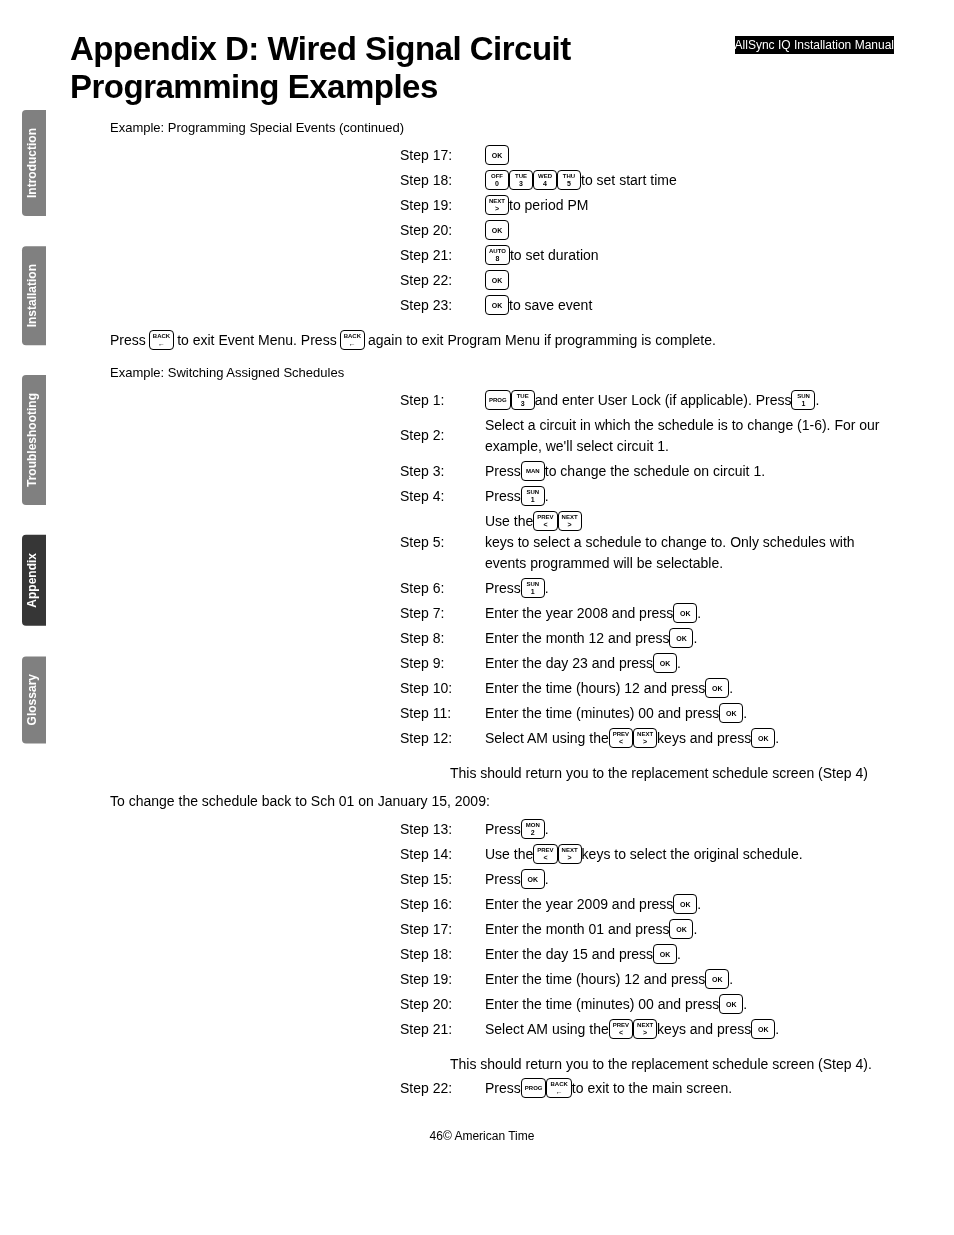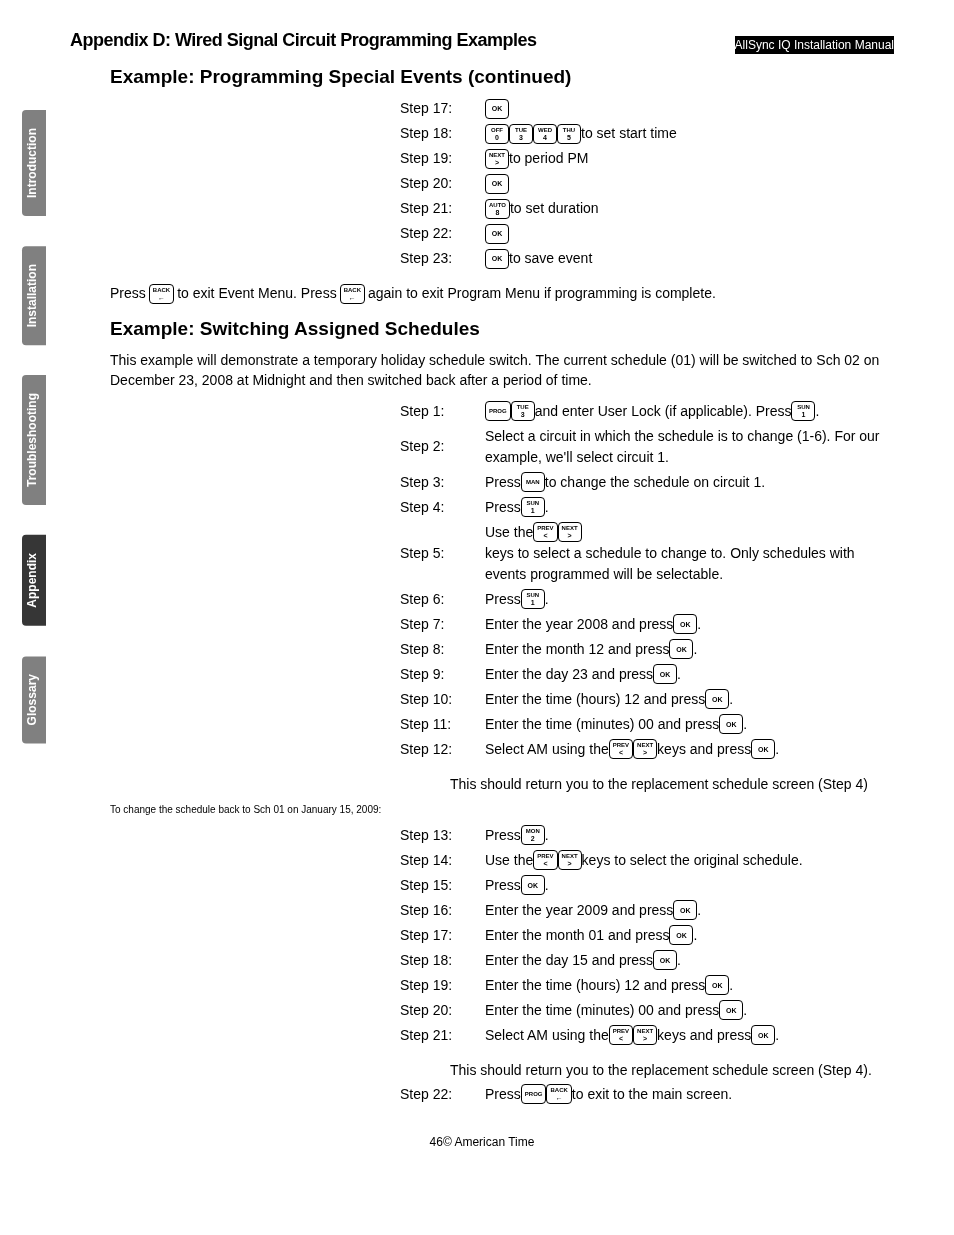--- a/index.html
+++ b/index.html
@@ -36,38 +36,38 @@
     margin-left: 22px;
   }
   .tab.active { background: #363636; }
   .content { margin-left: 70px; }
   .header-row {
     display: flex;
     justify-content: space-between;
     align-items: flex-start;
   }
   h1.title {
-    font-size: 18px;
+    font-size: 33px;
     font-weight: 900;
     margin: 0 0 2px 0;
     line-height: 1.15;
     letter-spacing: -0.5px;
     font-family: Arial Black, Arial, sans-serif;
   }
   .manual-badge {
     background: #000;
     color: #fff;
     font-size: 12px;
     padding: 2px 0;
     white-space: nowrap;
     margin-top: 6px;
   }
   h2.subtitle {
-    font-size: 19px;
-    font-weight: bold;
+    font-size: 13px;
+    font-weight: normal;
     margin: 12px 0 10px 0;
   }
   .steps-block { margin-left: 290px; }
   .step-row {
     display: flex;
     align-items: center;
     margin: 4px 0;
     font-size: 14px;
     line-height: 1.5;
   }
@@ -116,21 +116,21 @@
     align-items: center;
     gap: 3px;
   }
   .note-block {
     margin-left: 290px;
     font-size: 14px;
     margin-top: 16px;
     margin-bottom: 6px;
   }
   .note-wide {
-    font-size: 10px;
+    font-size: 14px;
     margin: 12px 0 10px 0;
   }
   .footer {
     display: flex;
     justify-content: center;
     font-size: 12px;
     margin-top: 30px;
     padding-left: 0;
   }
   .footer .pg { padding-left: 0; }
@@ -233,21 +233,20 @@
           </span>
           <span> to exit Event Menu. Press </span>
           <span class="key">
             <span class="top">BACK</span>
             <span class="bot">←</span>
           </span>
           <span> again to exit Program Menu if programming is complete.</span>
         </div>
 
       <h2 class="subtitle">Example: Switching Assigned Schedules</h2>
-      <p class="para">This example will demonstrate a temporary holiday schedule switch. The current schedule (01) will be switched to Sch 02 on December 23, 2008 at Midnight and then switched back after a period of time.</p>
       <div class="steps-block" id="s2a">
           <div class="step-row">
             <span class="step-label">Step 1:</span>
             <span class="step-content">
               <span class="key">PROG</span>
               <span class="key">
                 <span class="top">TUE</span>
                 <span class="bot">3</span>
               </span>
               <span> and enter User Lock (if applicable). Press </span>

